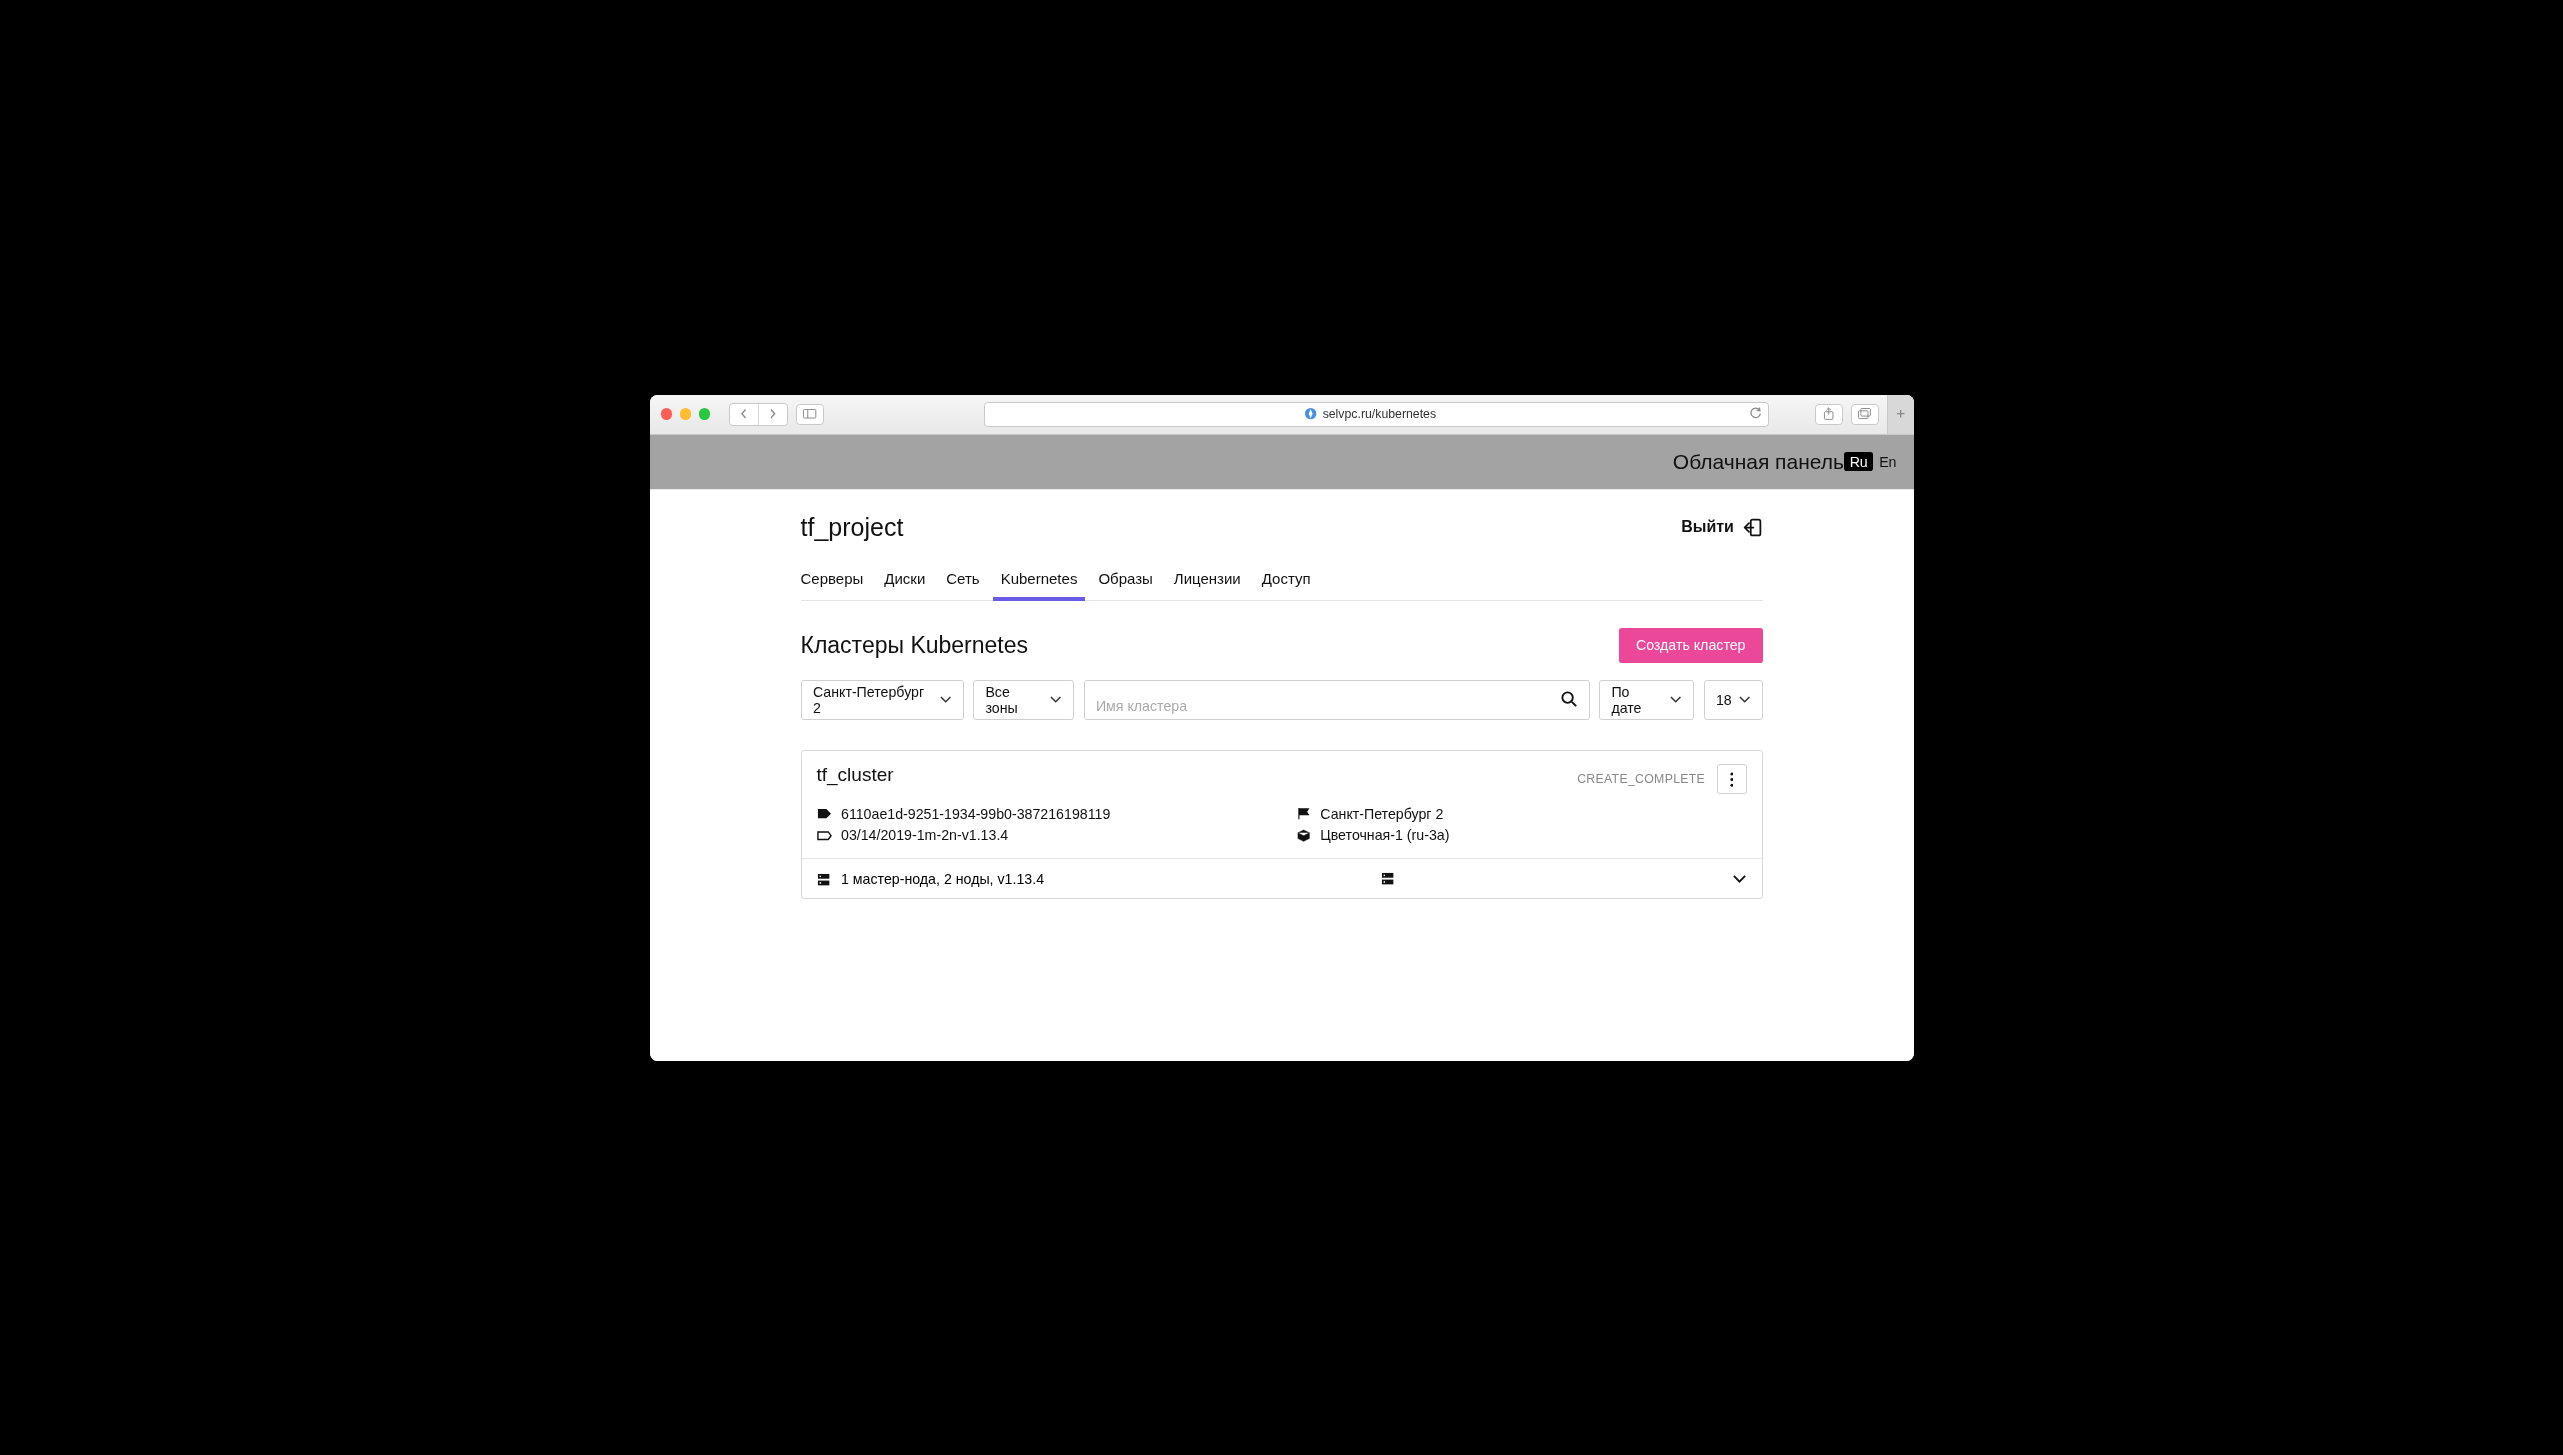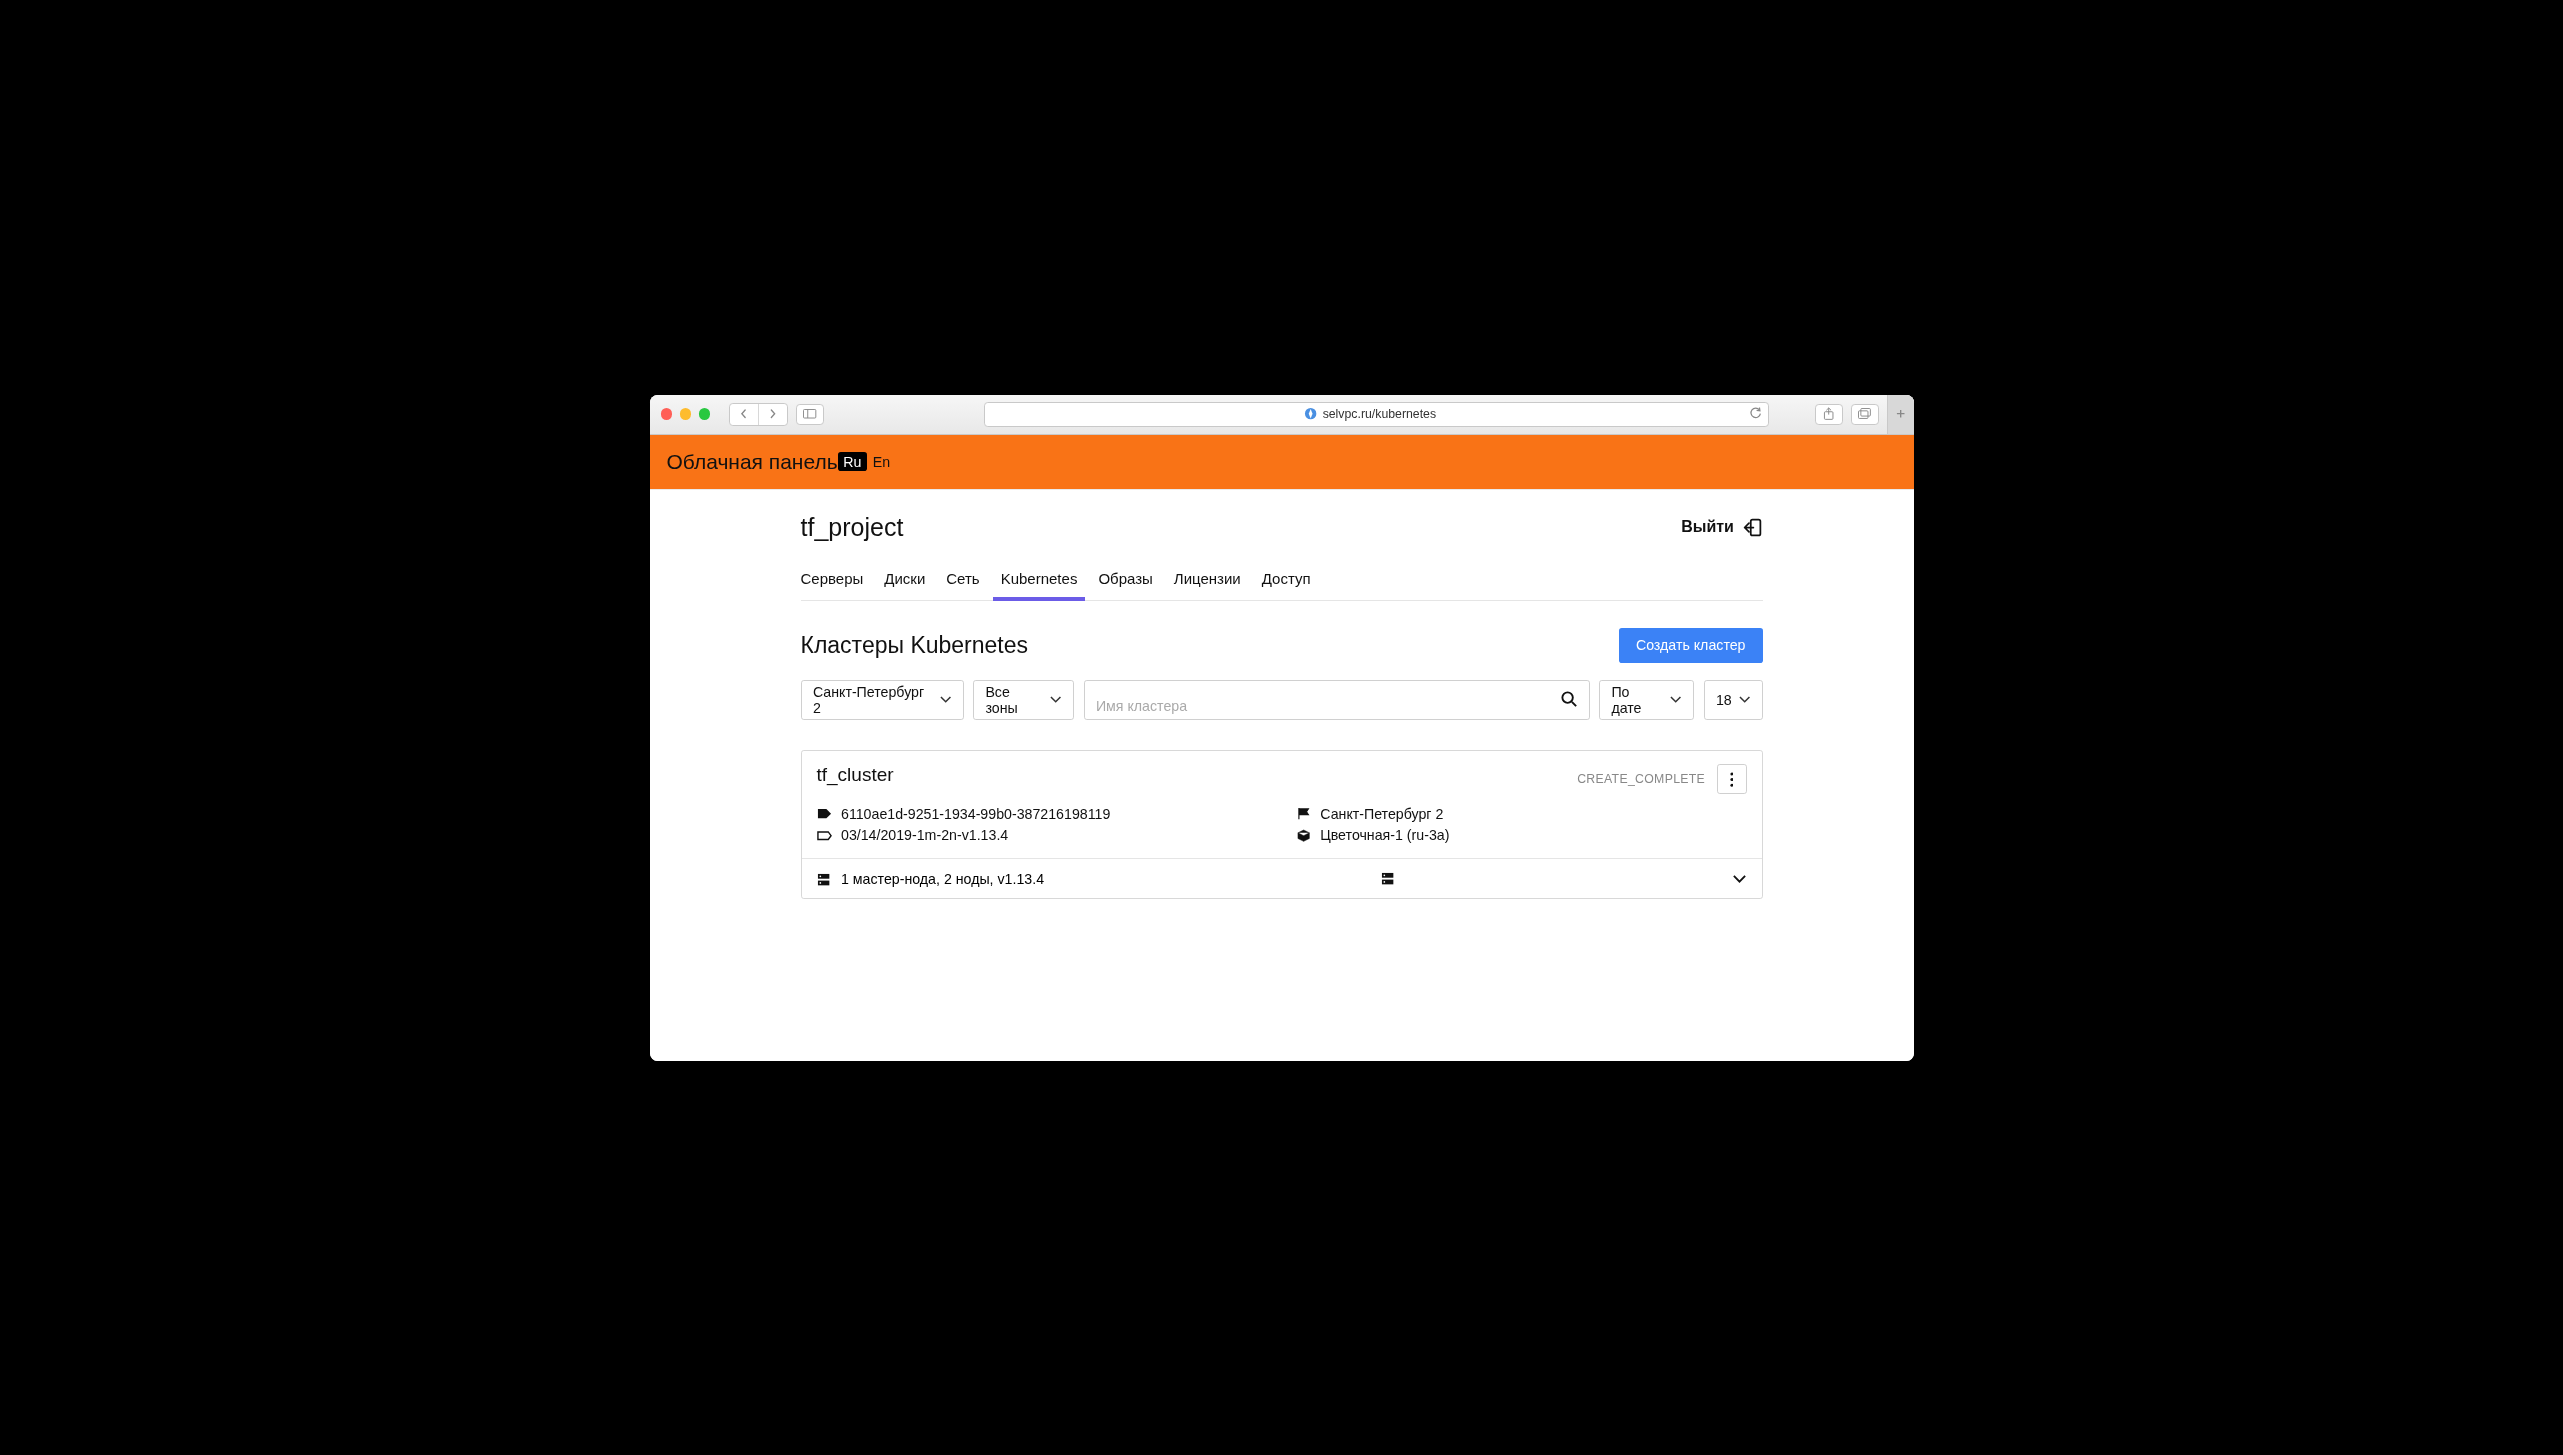--- a/index.html
+++ b/index.html
@@ -105,27 +105,27 @@
     display:flex; align-items:center; justify-content:center;
     background:#d8d8d8;
     color:#888;
     margin-right:-11.4px;
     border-left:0.9px solid #c9c9c9;
   }
 
   
   .page { background:#fff; min-height: 626px; }
   .topbar {
-    background: #f97316;
+    background: #a3a3a3;
     border-bottom: 0.9px solid #eaeaea;
     height: 55px;
     display:flex;
     align-items:center;
     padding: 0 17px;
-    justify-content:flex-start;
+    justify-content:flex-end;
   }
   .brand {
     font-size: 21px;
     font-weight: 500;
     color: #111;
   }
   .lang-switch {
     display:flex;
     align-items:center;
     gap:5.7px;
@@ -191,21 +191,21 @@
     justify-content:space-between;
     align-items:center;
     margin-top: 26.6px;
   }
   .section-title {
     font-size: 23px;
     font-weight: 500;
     color:#111;
   }
   .create-btn {
-    background:#3b82f6;
+    background:#ec4899;
     color:#fff;
     border:none;
     border-radius:2.8px;
     padding: 9.5px 17px;
     font-size:14.2px;
     cursor:pointer;
     margin-left:26px;
   }
 
   .filters {

